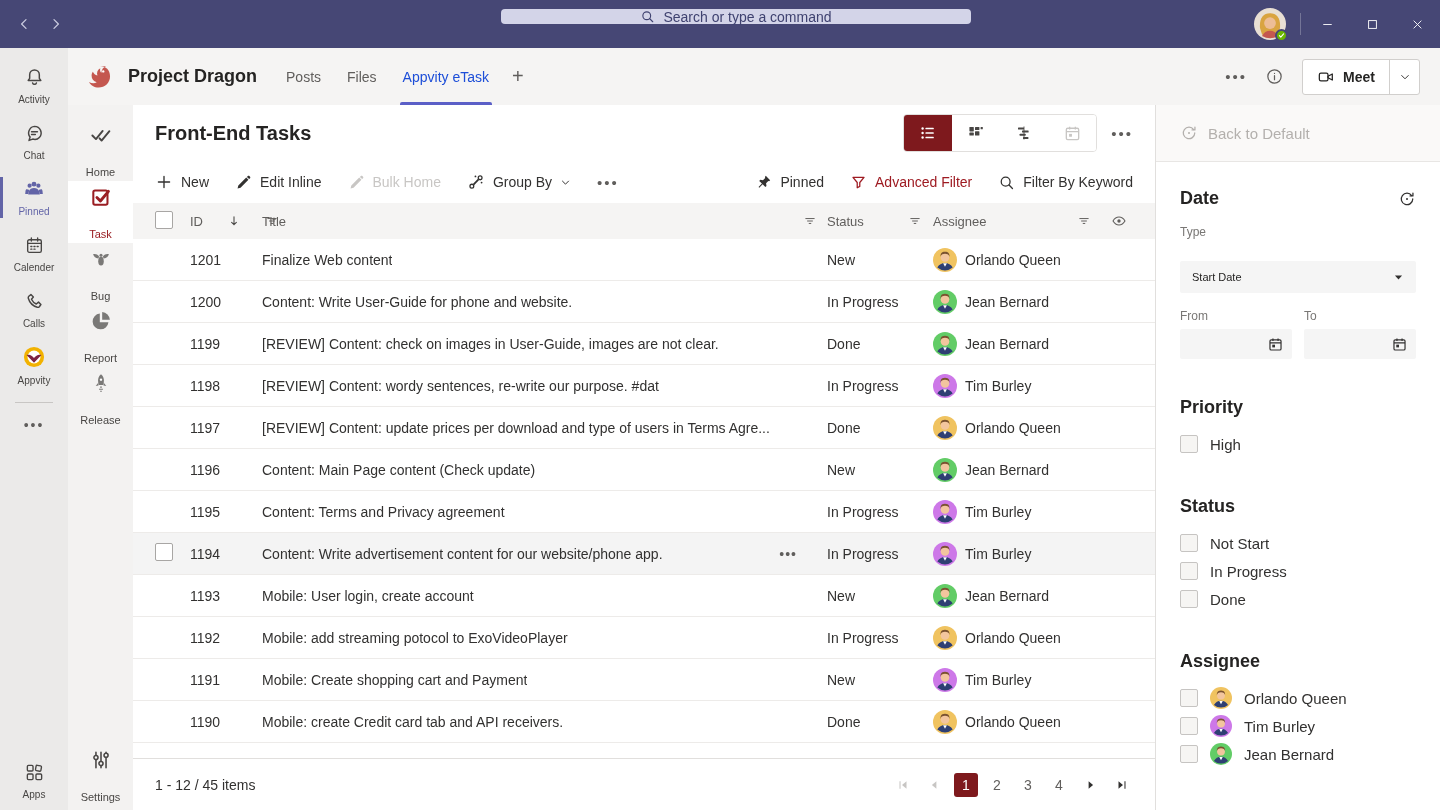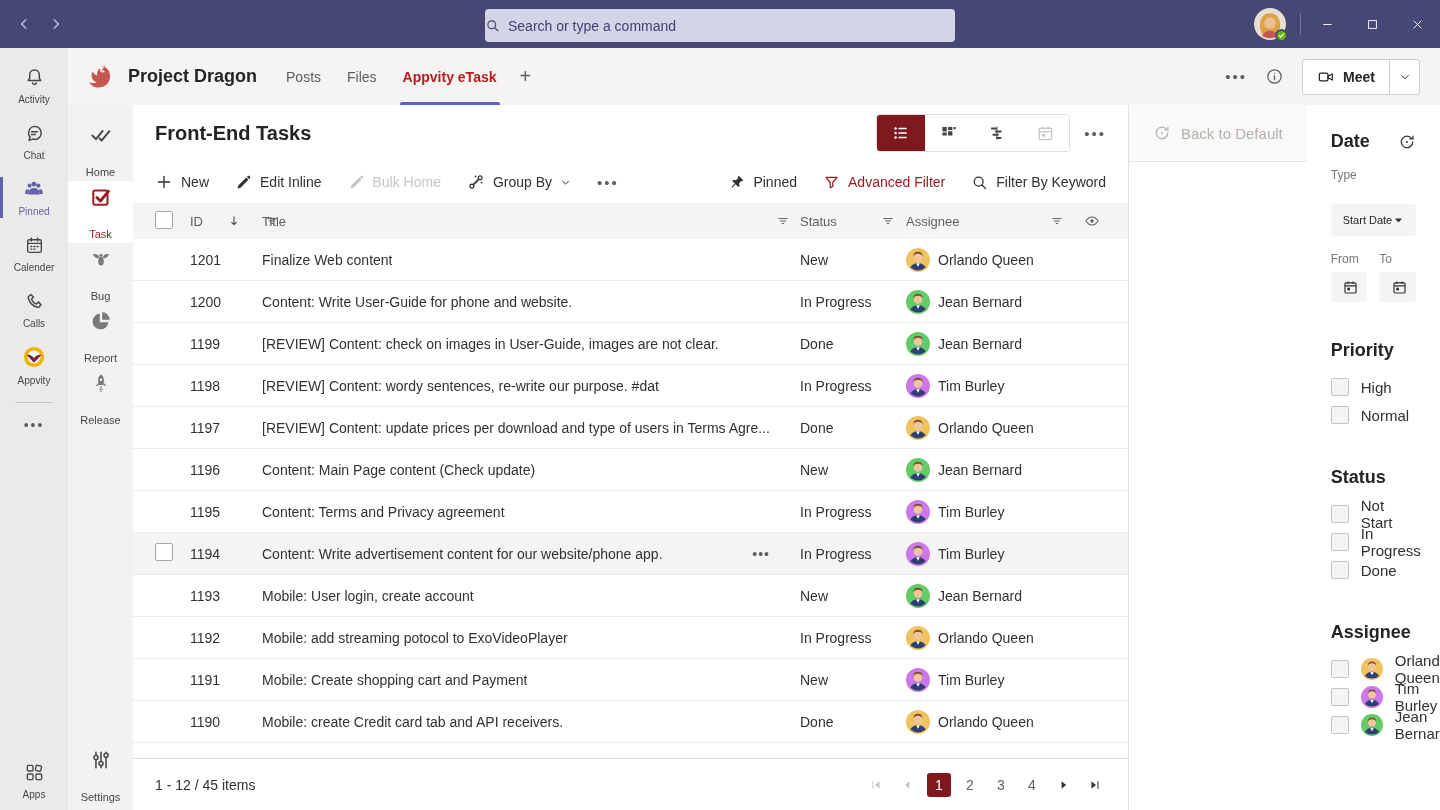--- a/index.html
+++ b/index.html
@@ -11,22 +11,22 @@
   }
   *{box-sizing:border-box;margin:0;padding:0;font-family:"Liberation Sans",sans-serif}
   html,body{width:1440px;height:810px;overflow:hidden;background:#fff}
   .app{width:1440px;height:810px;display:flex;flex-direction:column}
   svg{display:block}
 
   
   .titlebar{height:48px;background:var(--purple);display:flex;align-items:center;position:relative;flex:none;color:#fff}
   .nav-arrows{display:flex;gap:16px;margin-left:16px;color:#c9cade}
   .nav-arrows span{cursor:pointer}
-  .searchpill{position:absolute;left:485px;top:9px;width:470px;height:33px;background:#D3D4E8;border-radius:4px;
-    display:flex;align-items:center;justify-content:flex-start;gap:8px;color:#3F4270;font-size:14px}
+  .searchpill{position:absolute;left:501px;top:9px;width:470px;height:15px;background:#D3D4E8;border-radius:4px;
+    display:flex;align-items:center;justify-content:center;gap:8px;color:#3F4270;font-size:14px}
   .tb-right{margin-left:auto;display:flex;align-items:center;gap:0}
   .tb-avatar{position:relative;width:32px;height:32px;margin-right:14px}
   .tb-avatar .badge{position:absolute;right:-2px;bottom:-2px;width:13px;height:13px;border-radius:50%;
     background:#6BB700;border:2px solid var(--purple);display:flex;align-items:center;justify-content:center}
   .win-divider{width:1px;height:22px;background:rgba(255,255,255,.25);margin-right:4px}
   .winbtn{width:45px;height:48px;display:flex;align-items:center;justify-content:center;color:#fff;cursor:pointer}
 
   
   .body-row{flex:1;display:flex;min-height:0}
 
@@ -40,21 +40,21 @@
   .rail-more{color:#605E5C;text-align:center;font-size:14px;letter-spacing:2px;cursor:pointer;margin-top:6px}
   .rail-bottom{margin-top:auto;margin-bottom:2px}
 
   
   .right-col{flex:1;display:flex;flex-direction:column;min-width:0}
   .team-header{height:57px;background:var(--headbg);display:flex;align-items:stretch;flex:none;position:relative}
   .th-left{display:flex;align-items:center;margin-left:18px;gap:14px}
   .team-name{font-size:18px;font-weight:700;color:var(--ink)}
   .tabs{display:flex;align-items:stretch;margin-left:16px}
   .tab{display:flex;align-items:center;padding:0 13px;font-size:14px;color:var(--gray);cursor:pointer;position:relative}
-  .tab.active{color:#b91c1c;font-weight:700}
+  .tab.active{color:#1d4ed8;font-weight:400}
   .tab.active::after{content:"";position:absolute;left:10px;right:10px;bottom:0;height:3px;background:var(--accent);border-radius:2px 2px 0 0}
   .tab-add{display:flex;align-items:center;padding:0 10px;color:var(--gray);font-size:20px;cursor:pointer}
   .th-right{margin-left:auto;display:flex;align-items:center;gap:18px;margin-right:20px}
   .dots{color:var(--gray);letter-spacing:2px;font-size:15px;cursor:pointer}
   .meet-btn{display:flex;align-items:stretch;height:36px;border:1px solid #d1cfcd;border-radius:3px;background:#fff;cursor:pointer}
   .meet-main{display:flex;align-items:center;gap:8px;padding:0 14px;font-size:14px;font-weight:700;color:var(--ink)}
   .meet-split{width:30px;display:flex;align-items:center;justify-content:center;border-left:1px solid #d1cfcd;color:var(--text)}
 
   
   .workspace{flex:1;display:flex;min-height:0}
@@ -99,21 +99,21 @@
   .t-fill{flex:1}
 
   .t-footer{height:52px;border-top:1px solid var(--line);display:flex;align-items:center;padding:0 22px;flex:none;font-size:14px;color:var(--text)}
   .pager{margin-left:auto;display:flex;align-items:center;gap:9px}
   .pgbtn{width:22px;height:22px;display:flex;align-items:center;justify-content:center;color:var(--text);cursor:pointer}
   .pgbtn.dim{color:var(--disabled);cursor:default}
   .page{width:24px;height:24px;display:flex;align-items:center;justify-content:center;font-size:14px;color:var(--gray);cursor:pointer;border-radius:3px}
   .page.cur{background:var(--maroon);color:#fff}
 
   
-  .filter-panel{width:312px;border-left:1px solid var(--line);background:#fff;display:flex;flex-direction:row;overflow:hidden;flex:none}
+  .filter-panel{width:285px;border-left:1px solid var(--line);background:#fff;display:flex;flex-direction:column;overflow:hidden;flex:none}
   .fp-top{height:57px;background:#FAF9F8;border-bottom:1px solid #e8e6e4;display:flex;align-items:center;gap:10px;
     padding:0 24px;color:#B3B0AD;font-size:15px;flex:none;cursor:pointer}
   .fp-body{padding:26px 24px 0;overflow:hidden}
   .fp-section{margin-bottom:38px}
   .fp-heading-row{display:flex;align-items:center;justify-content:space-between}
   .fp-heading{font-size:18px;font-weight:700;color:var(--ink)}
   .fp-label{font-size:12px;color:#797775;margin-top:16px}
   .fp-select{margin-top:22px;height:32px;background:var(--fieldbg);border-radius:2px;display:flex;align-items:center;
     padding:0 12px;font-size:11px;color:var(--ink);cursor:pointer}
   .fp-select .caret{margin-left:auto;color:var(--text)}
@@ -885,24 +885,20 @@
               </div>
             </section>
 
             <section class="fp-section">
               <div class="fp-heading">Priority</div>
               <div class="opts" id="priority-opts">
                   <label class="opt">
     <span class="cbx p"></span>
     <span class="opt-label">High</span>
   </label>
-                  <label class="opt">
-    <span class="cbx p"></span>
-    <span class="opt-label">Normal</span>
-  </label>
                 </div>
             </section>
 
             <section class="fp-section">
               <div class="fp-heading">Status</div>
               <div class="opts" id="status-opts">
                   <label class="opt">
     <span class="cbx p"></span>
     <span class="opt-label">Not Start</span>
   </label>

